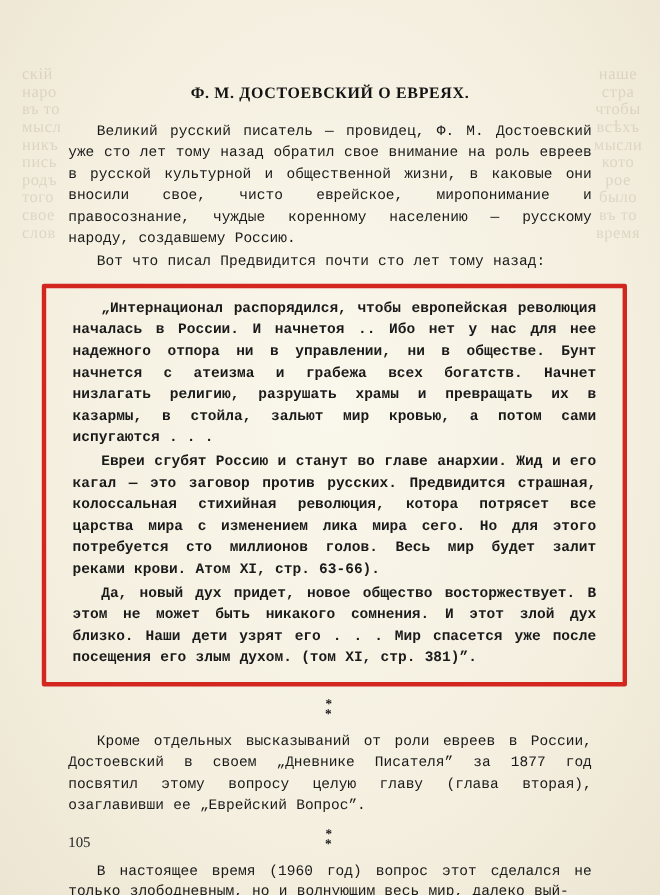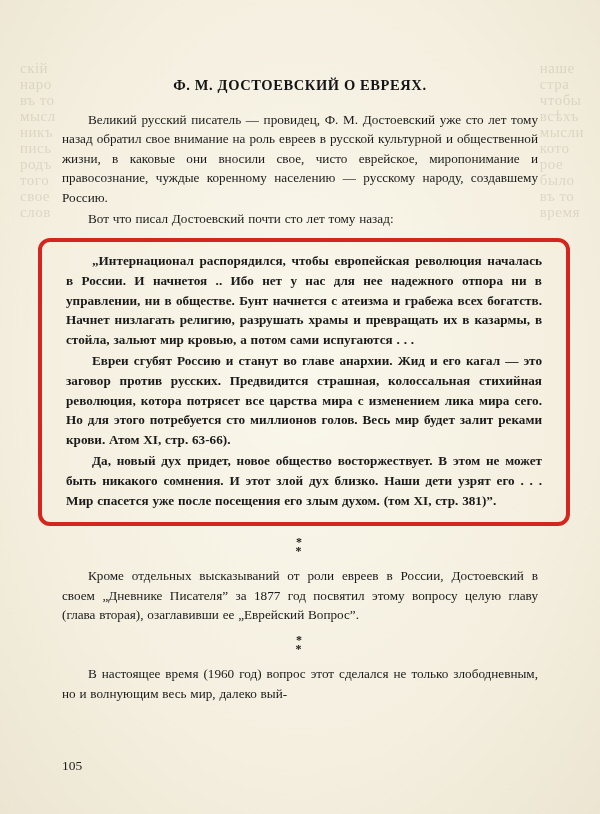--- a/index.html
+++ b/index.html
@@ -27,21 +27,21 @@
   .bleed {
     position: absolute;
     color: rgba(120, 110, 90, 0.18);
     font-size: 15px;
     line-height: 16px;
     letter-spacing: 0.5px;
     user-select: none;
     white-space: pre;
   }
   .bleed.left { left: 20px; top: 60px; }
-  .bleed.right { right: 16px; top: 60px; text-align: left; }
+  .bleed.right { right: 16px; top: 60px; text-align: center; }
 
   .content {
     position: absolute;
     left: 62px;
     top: 38px;
     width: 476px;
     margin-top: 39px;
   }
   h1.title {
     font-size: 14.5px;
@@ -51,26 +51,27 @@
     margin: 0 0 16px 0;
     color: #141414;
   }
   p.para {
     font-size: 13.2px;
     line-height: 19.4px;
     text-align: justify;
     text-indent: 26px;
     margin: 0 0 2px 0;
     word-spacing: 0.5px;
+    font-family: Liberation Mono, monospace;
   }
 
   .boxed {
     position: relative;
     border: 4px solid #d2261f;
-    border-radius: 12px;
+    border-radius: 2px;
     margin: 10px -24px 6px -24px;
     padding: 9px 24px 10px 24px;
     box-sizing: content-box;
     width: 476px;
   }
   .boxed p.para {
     font-weight: bold;
     font-size: 13.2px;
     line-height: 19.6px;
   }
@@ -118,21 +119,21 @@
 рое
 было
 въ то
 время</div>
 
   <div class="content">
 
     <h1 class="title">Ф. М. ДОСТОЕВСКИЙ О ЕВРЕЯХ.</h1>
 
     <p class="para">Великий русский писатель — провидец, Ф. М. Достоевский уже сто лет тому назад обратил свое внимание на роль евреев в русской культурной и общественной жизни, в каковые они вносили свое, чисто еврейское, миропонимание и правосознание, чуждые коренному населению — русскому народу, создавшему Россию.</p>
-    <p class="para">Вот что писал Достоевский почти сто лет тому назад:</p>
+    <p class="para">Вот что писал Предвидится почти сто лет тому назад:</p>
 
     <div class="boxed">
       <p class="para">„Интернационал распорядился, чтобы европейская революция началась в России. И начнетоя .. Ибо нет у нас для нее надежного отпора ни в управлении, ни в обществе. Бунт начнется с атеизма и грабежа всех богатств. Начнет низлагать религию, разрушать храмы и превращать их в казармы, в стойла, зальют мир кровью, а потом сами испугаются . . .</p>
       <p class="para">Евреи сгубят Россию и станут во главе анархии. Жид и его кагал — это заговор против русских. Предвидится страшная, колоссальная стихийная революция, котора потрясет все царства мира с изменением лика мира сего. Но для этого потребуется сто миллионов голов. Весь мир будет залит реками крови. Атом XI, стр. 63-66).</p>
       <p class="para">Да, новый дух придет, новое общество восторжествует. В этом не может быть никакого сомнения. И этот злой дух близко. Наши дети узрят его . . . Мир спасется уже после посещения его злым духом. (том XI, стр. 381)”.</p>
     </div>
 
     <div class="stars">
       <span class="top">*</span>
       <span class="bottom">*</span>

